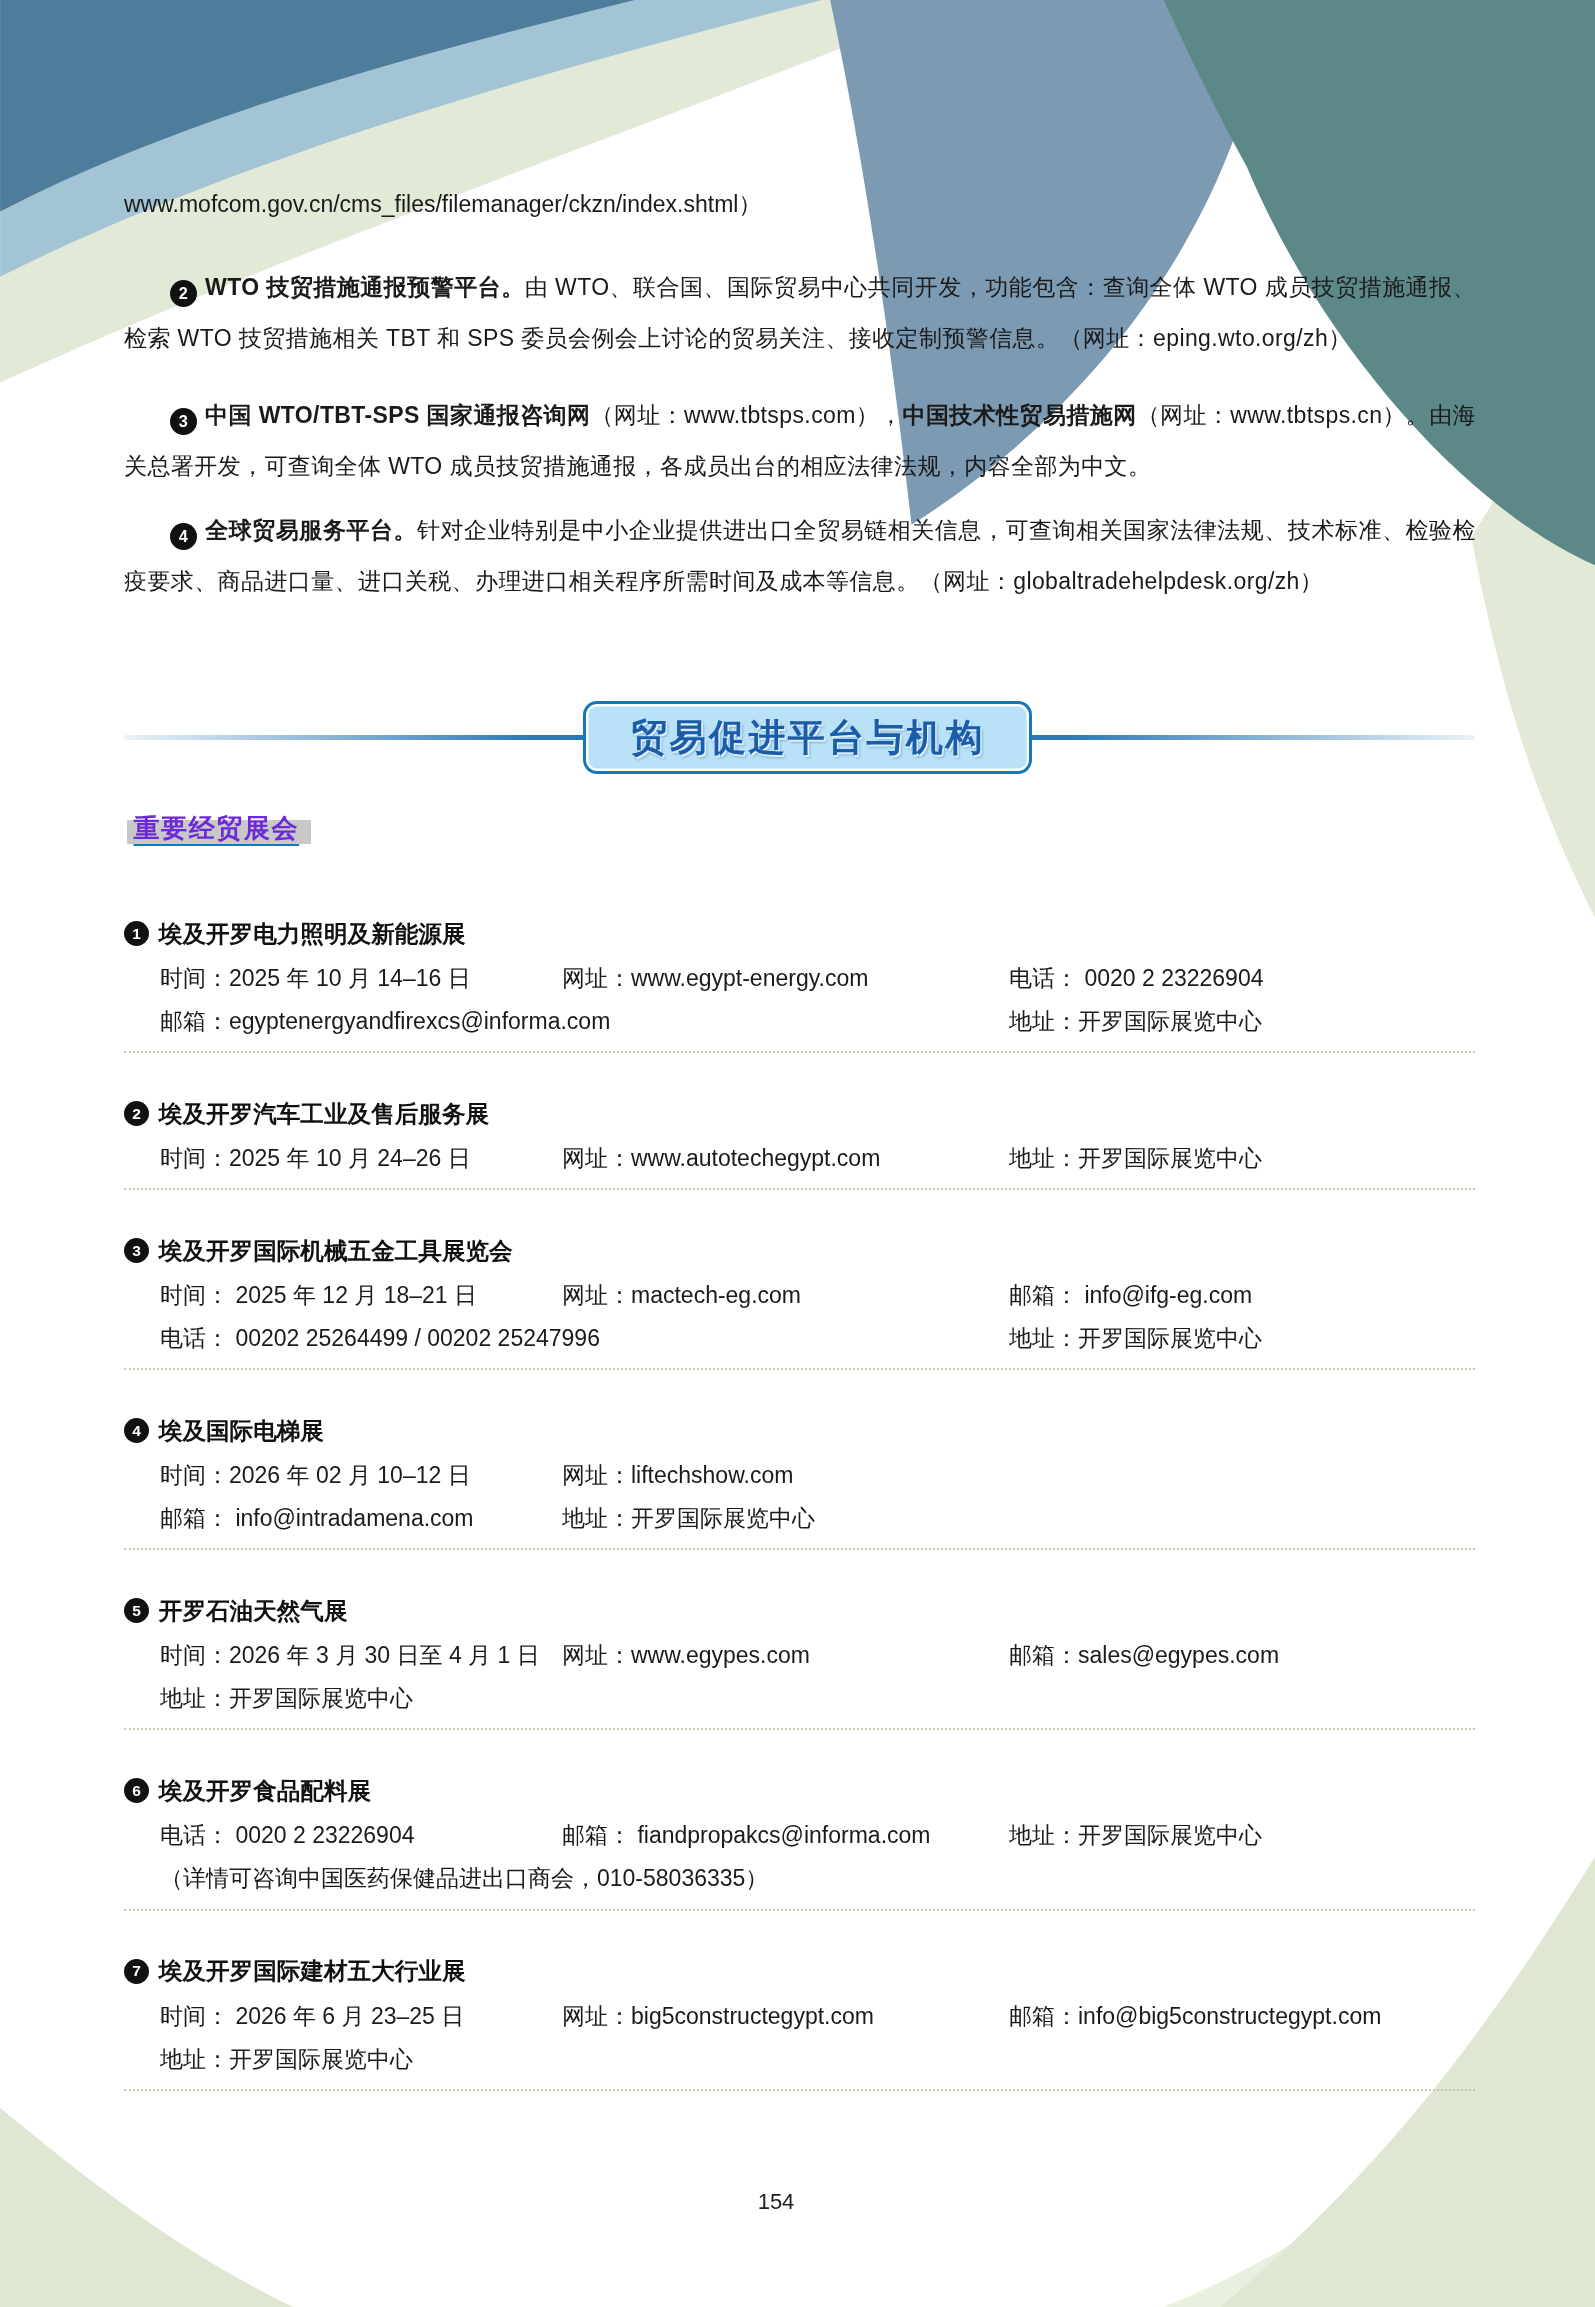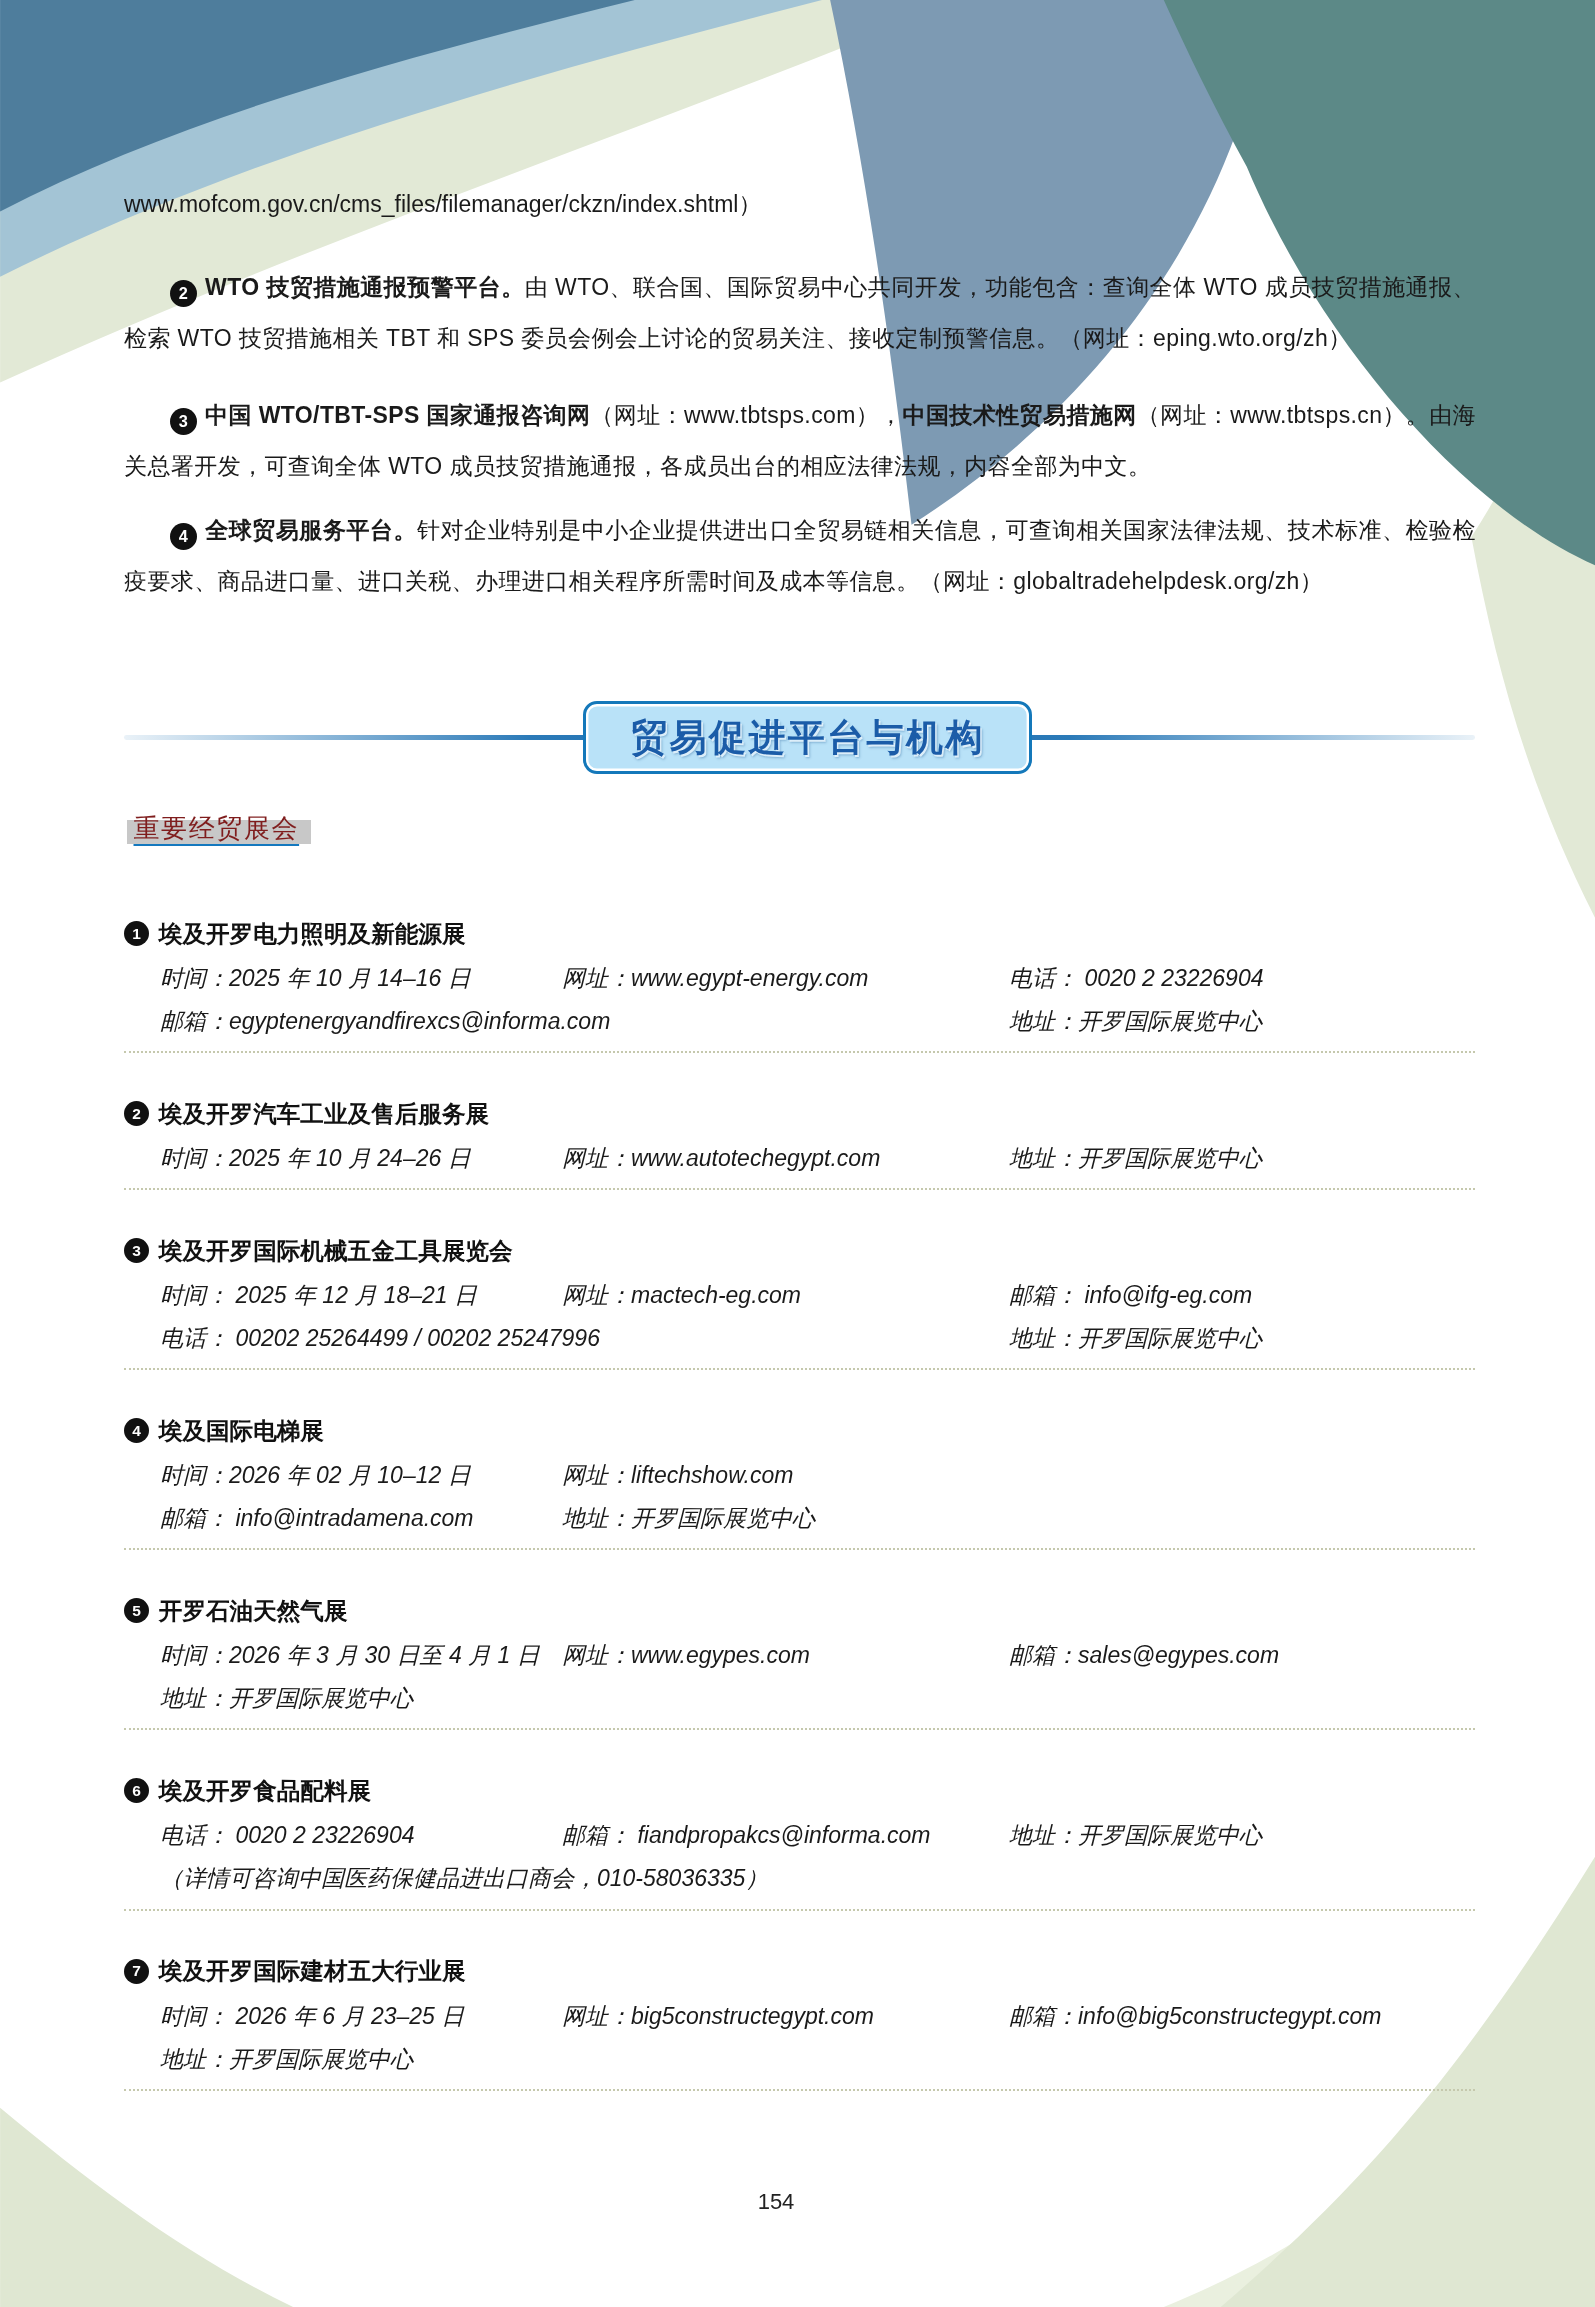--- a/index.html
+++ b/index.html
@@ -22,29 +22,29 @@
   .banner-wrap{position:absolute;left:0;top:701px;width:1596px;height:75px;}
   .banner-line{position:absolute;left:124px;top:34px;width:1351px;height:4.9px;border-radius:2.4px;
         background:linear-gradient(90deg,#eaf2f8 0%,#2b7ab8 30%,#1d6cae 50%,#2b7ab8 70%,#eaf2f8 100%);}
   .banner-box{position:absolute;left:583px;top:0;width:443px;height:67px;
         background:#b9e2f8;border:3.3px solid #1478ba;border-radius:14px;
         box-shadow:inset 0 0 0 2.4px #ffffff;display:flex;align-items:center;justify-content:center;}
   .banner-title{font-size:37px;font-weight:800;color:#1b5ca8;letter-spacing:2.4px;
         text-shadow:1.6px 1.6px 0 rgba(230,244,253,.9),2.4px 3.3px 2.4px rgba(20,80,140,.35);}
 
   .section-label{position:absolute;left:127px;top:820px;background:#c8c8c8;height:24.4px;padding:0 11.4px 0 6.5px;}
-  .section-label .txt{position:relative;top:-9px;display:inline-block;font-size:26px;font-weight:400;color:#7f1d1d;
+  .section-label .txt{position:relative;top:-9px;display:inline-block;font-size:26px;font-weight:700;color:#6d28d9;
         letter-spacing:1.6px;text-decoration:underline;text-decoration-thickness:2.4px;text-underline-offset:7.3px;
         text-decoration-color:#1478be;}
 
   .exhibitions{position:absolute;left:124px;top:910px;width:1351px;font-size:23px;}
   .ex-title{height:47px;display:flex;align-items:center;gap:9.8px;font-size:23.6px;font-weight:700;color:#111;}
   .ex-num{display:inline-flex;align-items:center;justify-content:center;flex:0 0 auto;
         width:25px;height:25px;border-radius:50%;background:#111;color:#fff;font-size:15.5px;font-weight:700;}
-  .ex-row{position:relative;height:43px;font-style:italic;}
+  .ex-row{position:relative;height:43px;}
   .ex-cell{position:absolute;top:0;line-height:43px;white-space:pre;}
   .ex-cell.c1{left:36px;}
   .ex-cell.c2{left:438px;}
   .ex-cell.c3{left:885px;}
   .ex-sep{border-top:2.4px dotted #c5c8ad;margin:8.1px 0 37px 0;width:1351px;}
 
   .page-number{position:absolute;left:0;top:2189px;width:1552px;text-align:center;font-size:22px;color:#222;}
 </style>
 </head>
 <body>

